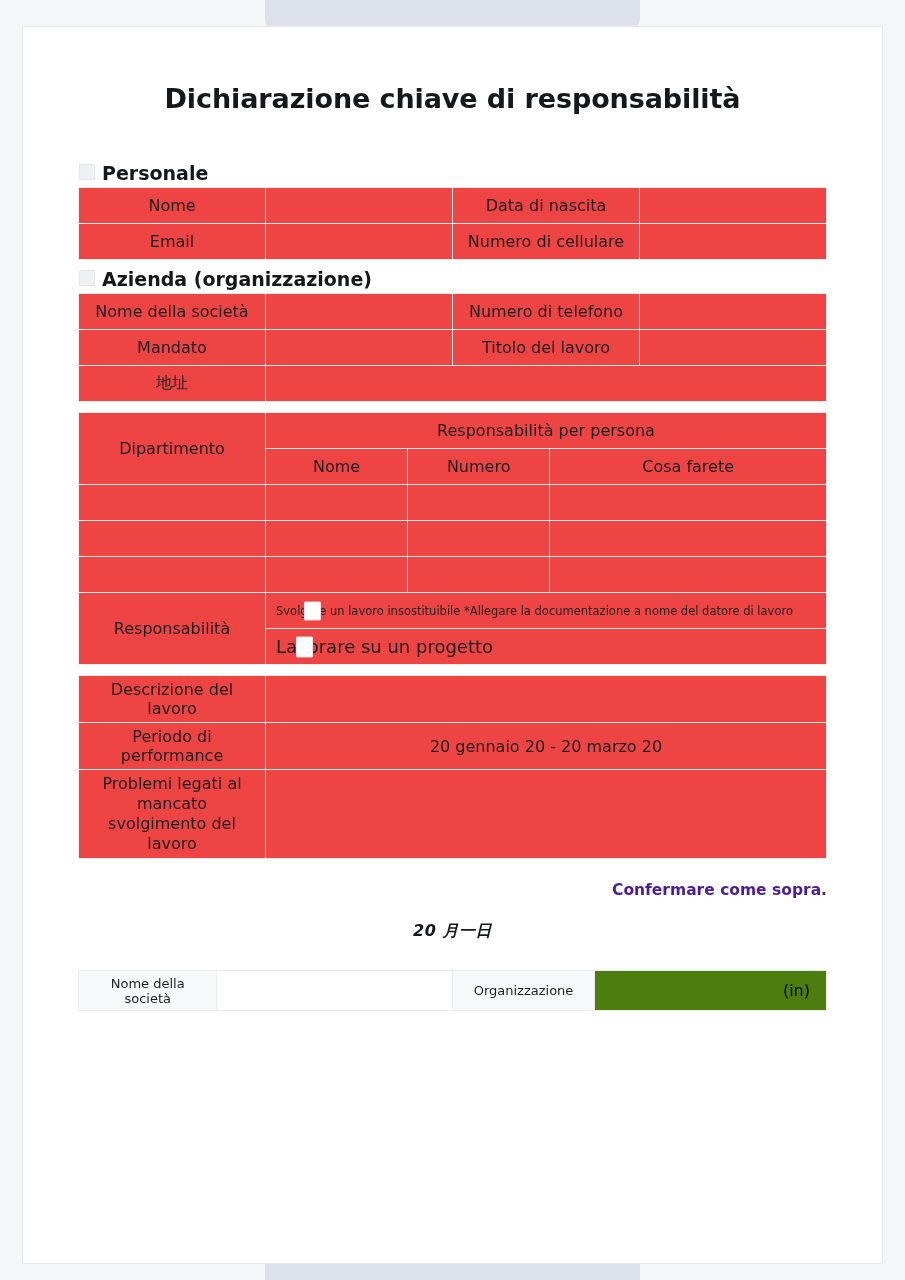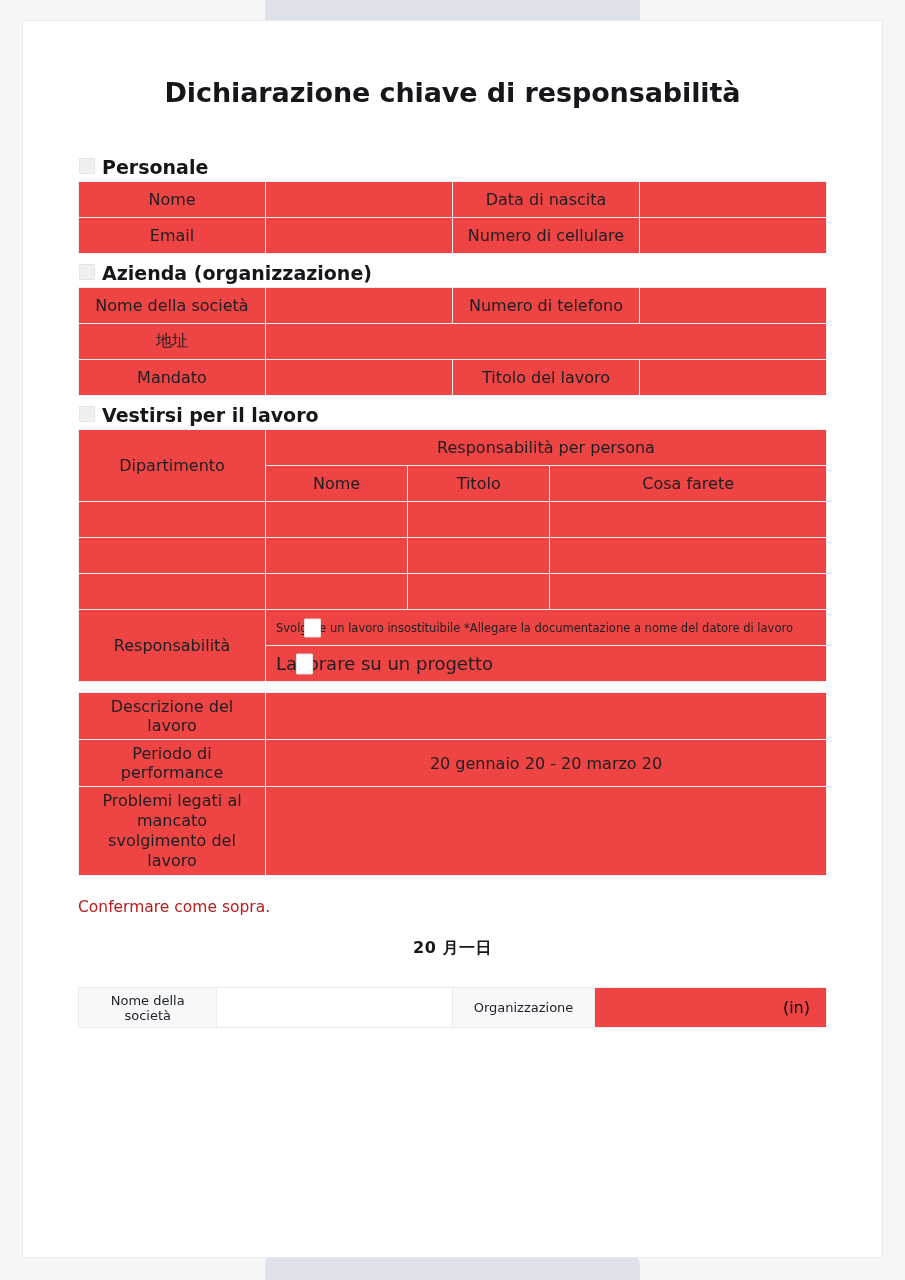--- a/index.html
+++ b/index.html
@@ -32,21 +32,21 @@
   .neighbor-page.below {
     top: 1252px;
     height: 60px;
     border-radius: 14px 14px 12px 12px;
   }
 
   
   .page {
     position: absolute;
     left: 22px;
-    top: 20px;
+    top: 26px;
     width: 861px;
     height: 1238px;
     background: #ffffff;
     border: 1px solid #e8e9ea;
     box-sizing: border-box;
     z-index: 1;
     overflow: hidden;
   }
 
   .doc-title {
@@ -160,33 +160,34 @@
 
   td.tiny {
     font-size: 7.5px;
     color: #23262a;
     text-align: center;
     line-height: 1.25;
   }
 
   
   .confirm {
-    text-align: left;
+    text-align: right;
     font-size: 15.5px;
-    font-weight: normal;
-    color: #b91c1c;
+    font-weight: bold;
+    color: #4c1d95;
     margin: 22px 0 0 0;
   }
   .date-line {
     text-align: center;
     font-size: 16px;
     font-weight: bold;
     color: #15171a;
     margin: 22px 0 0 0;
     letter-spacing: 0.5px;
+    font-style: italic;
   }
 
   .t-sign {
     width: 100%;
     border-collapse: collapse;
     table-layout: fixed;
     margin-top: 28px;
   }
   .t-sign td {
     border: 1px solid #ececee;
@@ -197,21 +198,21 @@
     box-sizing: border-box;
   }
   .t-sign td.lbl {
     background: #f7f8f9;
     text-align: center;
   }
   .t-sign td.sign-in {
     text-align: right;
     font-size: 16px;
     padding-right: 16px;
-    background: #ef4444;
+    background: #4d7c0f;
   }
 </style>
 </head>
 <body>
 
 <div class="neighbor-page above"></div>
 <div class="neighbor-page below"></div>
 
 <div class="page">
 
@@ -260,52 +261,48 @@
           <col style="width:25%">
         </colgroup>
       <tbody>
         <tr>
           <td class="lbl">Nome della società</td>
           <td class="val"></td>
           <td class="lbl">Numero di telefono</td>
           <td class="val"></td>
         </tr>
         <tr>
+          <td class="lbl">Mandato</td>
+          <td class="val"></td>
+          <td class="lbl">Titolo del lavoro</td>
+          <td class="val"></td>
+        </tr>
+        <tr>
           <td class="lbl">地址</td>
           <td class="val" colspan="3"></td>
         </tr>
-        <tr>
-          <td class="lbl">Mandato</td>
-          <td class="val"></td>
-          <td class="lbl">Titolo del lavoro</td>
-          <td class="val"></td>
-        </tr>
-      </tbody>
-    </table>
-
-    <div class="section-head">
-      <span class="cb"></span>
-      <span class="section-label">Vestirsi per il lavoro</span>
-    </div>
+      </tbody>
+    </table>
+
 
     <table class="grid t-vestirsi">
       <colgroup>
           <col style="width:25%">
           <col style="width:19%">
           <col style="width:19%">
           <col style="width:37%">
         </colgroup>
       <tbody>
         <tr>
           <td class="lbl" rowspan="2">Dipartimento</td>
           <td class="h-center" colspan="3">Responsabilità per persona</td>
         </tr>
         <tr>
           <td class="h-center">Nome</td>
-          <td class="h-center">Titolo</td>
+          <td class="h-center">Numero</td>
           <td class="h-center">Cosa farete</td>
         </tr>
         <tr>
           <td class="val tall-44"></td>
           <td class="val tall-44"></td>
           <td class="val tall-44"></td>
           <td class="val tall-44"></td>
         </tr>
         <tr>
           <td class="val tall-44"></td>

